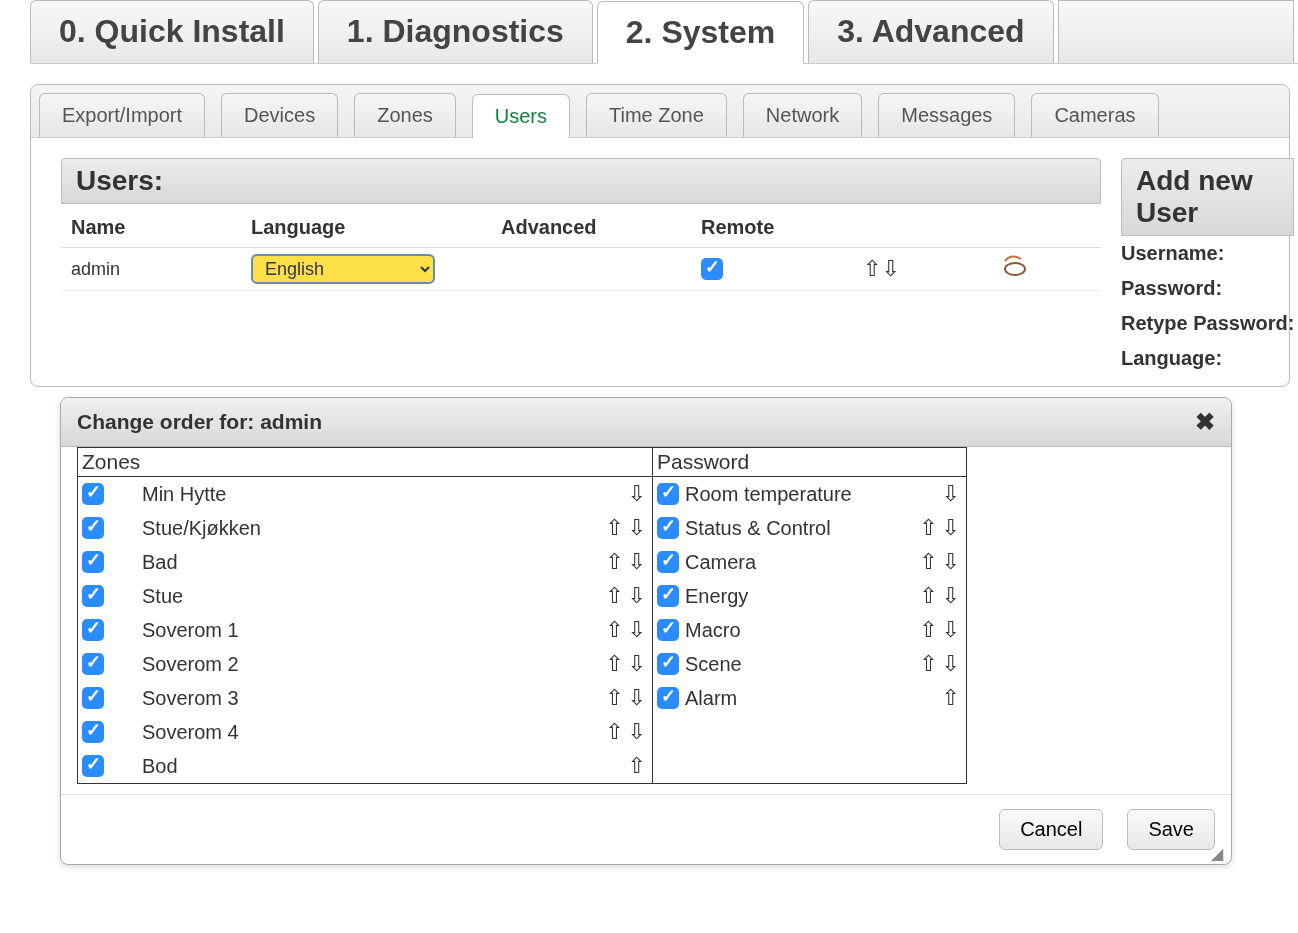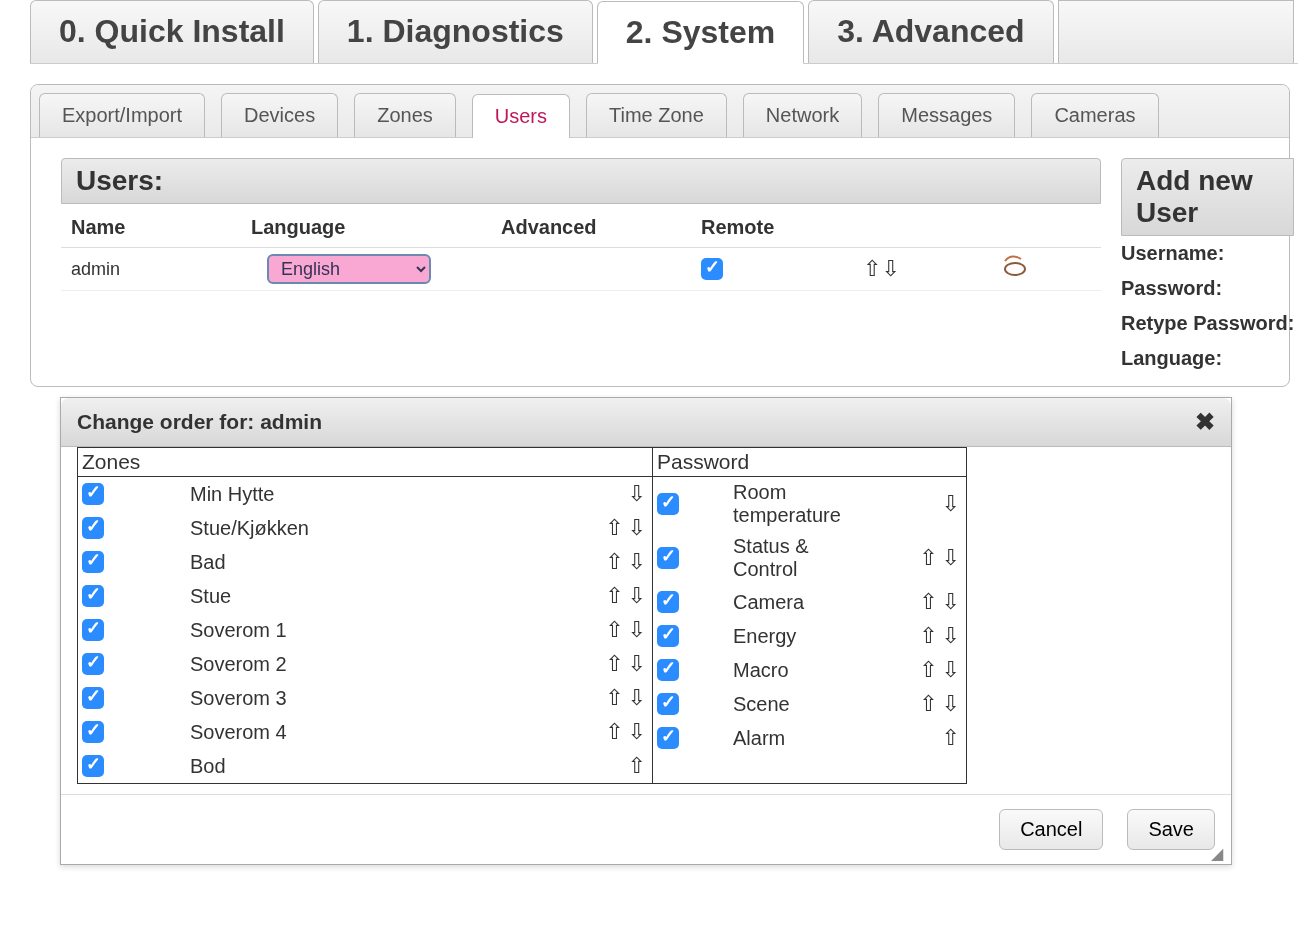--- a/index.html
+++ b/index.html
@@ -65,21 +65,21 @@
     color: #555;
     background: linear-gradient(#f6f6f6, #e6e6e6);
     border: 1px solid #bbb;
     border-bottom: none;
     border-radius: 6px 6px 0 0;
     margin-right: 16px;
     cursor: pointer;
   }
   .sub-tab.active {
     background: #fff;
-    color: #be185d;
+    color: #15803d;
     position: relative;
     top: 1px;
     text-align: center;
   }
 
   
   .users-wrap {
     display: flex;
     padding: 20px 10px 0 30px;
   }
@@ -112,23 +112,22 @@
     padding: 6px 10px;
     border-bottom: 1px solid #eee;
     vertical-align: middle;
   }
   .lang-select {
     font-size: 18px;
     padding: 2px 8px;
     border: 2px solid #6a8ab0;
     border-radius: 6px;
     color: #335;
-    background: #f9a8d4;
-    width: 164px;
-    margin-left: 16px;
+    background: #fde047;
+    width: 184px;
   }
   .chk {
     appearance: none;
     width: 22px; height: 22px;
     border-radius: 5px;
     background: #2a8cff;
     position: relative;
     cursor: pointer;
     display: inline-block;
     vertical-align: middle;
@@ -157,21 +156,21 @@
     font-size: 20px;
     padding: 6px 0;
     display: block;
     white-space: nowrap;
   }
 
   
   .dialog {
     margin: 10px 30px 12px 60px;
     border: 1px solid #aaa;
-    border-radius: 0;
+    border-radius: 8px;
     background: #fff;
     box-shadow: 0 2px 6px rgba(0,0,0,0.15);
     width: 1172px;
     position: relative;
   }
   .dialog-header {
     background: linear-gradient(#f0f0f0, #d8d8d8);
     border-bottom: 1px solid #bbb;
     border-radius: 8px 8px 0 0;
     padding: 10px 16px;
@@ -203,21 +202,20 @@
   .list-title {
     font-size: 21px;
     padding: 2px 4px;
     border-bottom: 1px solid #333;
   }
   .list-row {
     display: flex;
     align-items: center;
     padding: 4px 4px;
     font-size: 20px;
-    gap: 48px;
   }
   .list-row .chk { flex: 0 0 22px; margin-right: 6px; }
   .zones .list-row .label { flex: 1; padding-left: 32px; }
   .functions .list-row .label { flex: 1; padding-left: 0; }
   .list-row .arrows { flex: 0 0 60px; text-align: right; }
   .dialog-footer {
     display: flex;
     justify-content: flex-end;
     padding: 14px 16px;
     gap: 24px;

